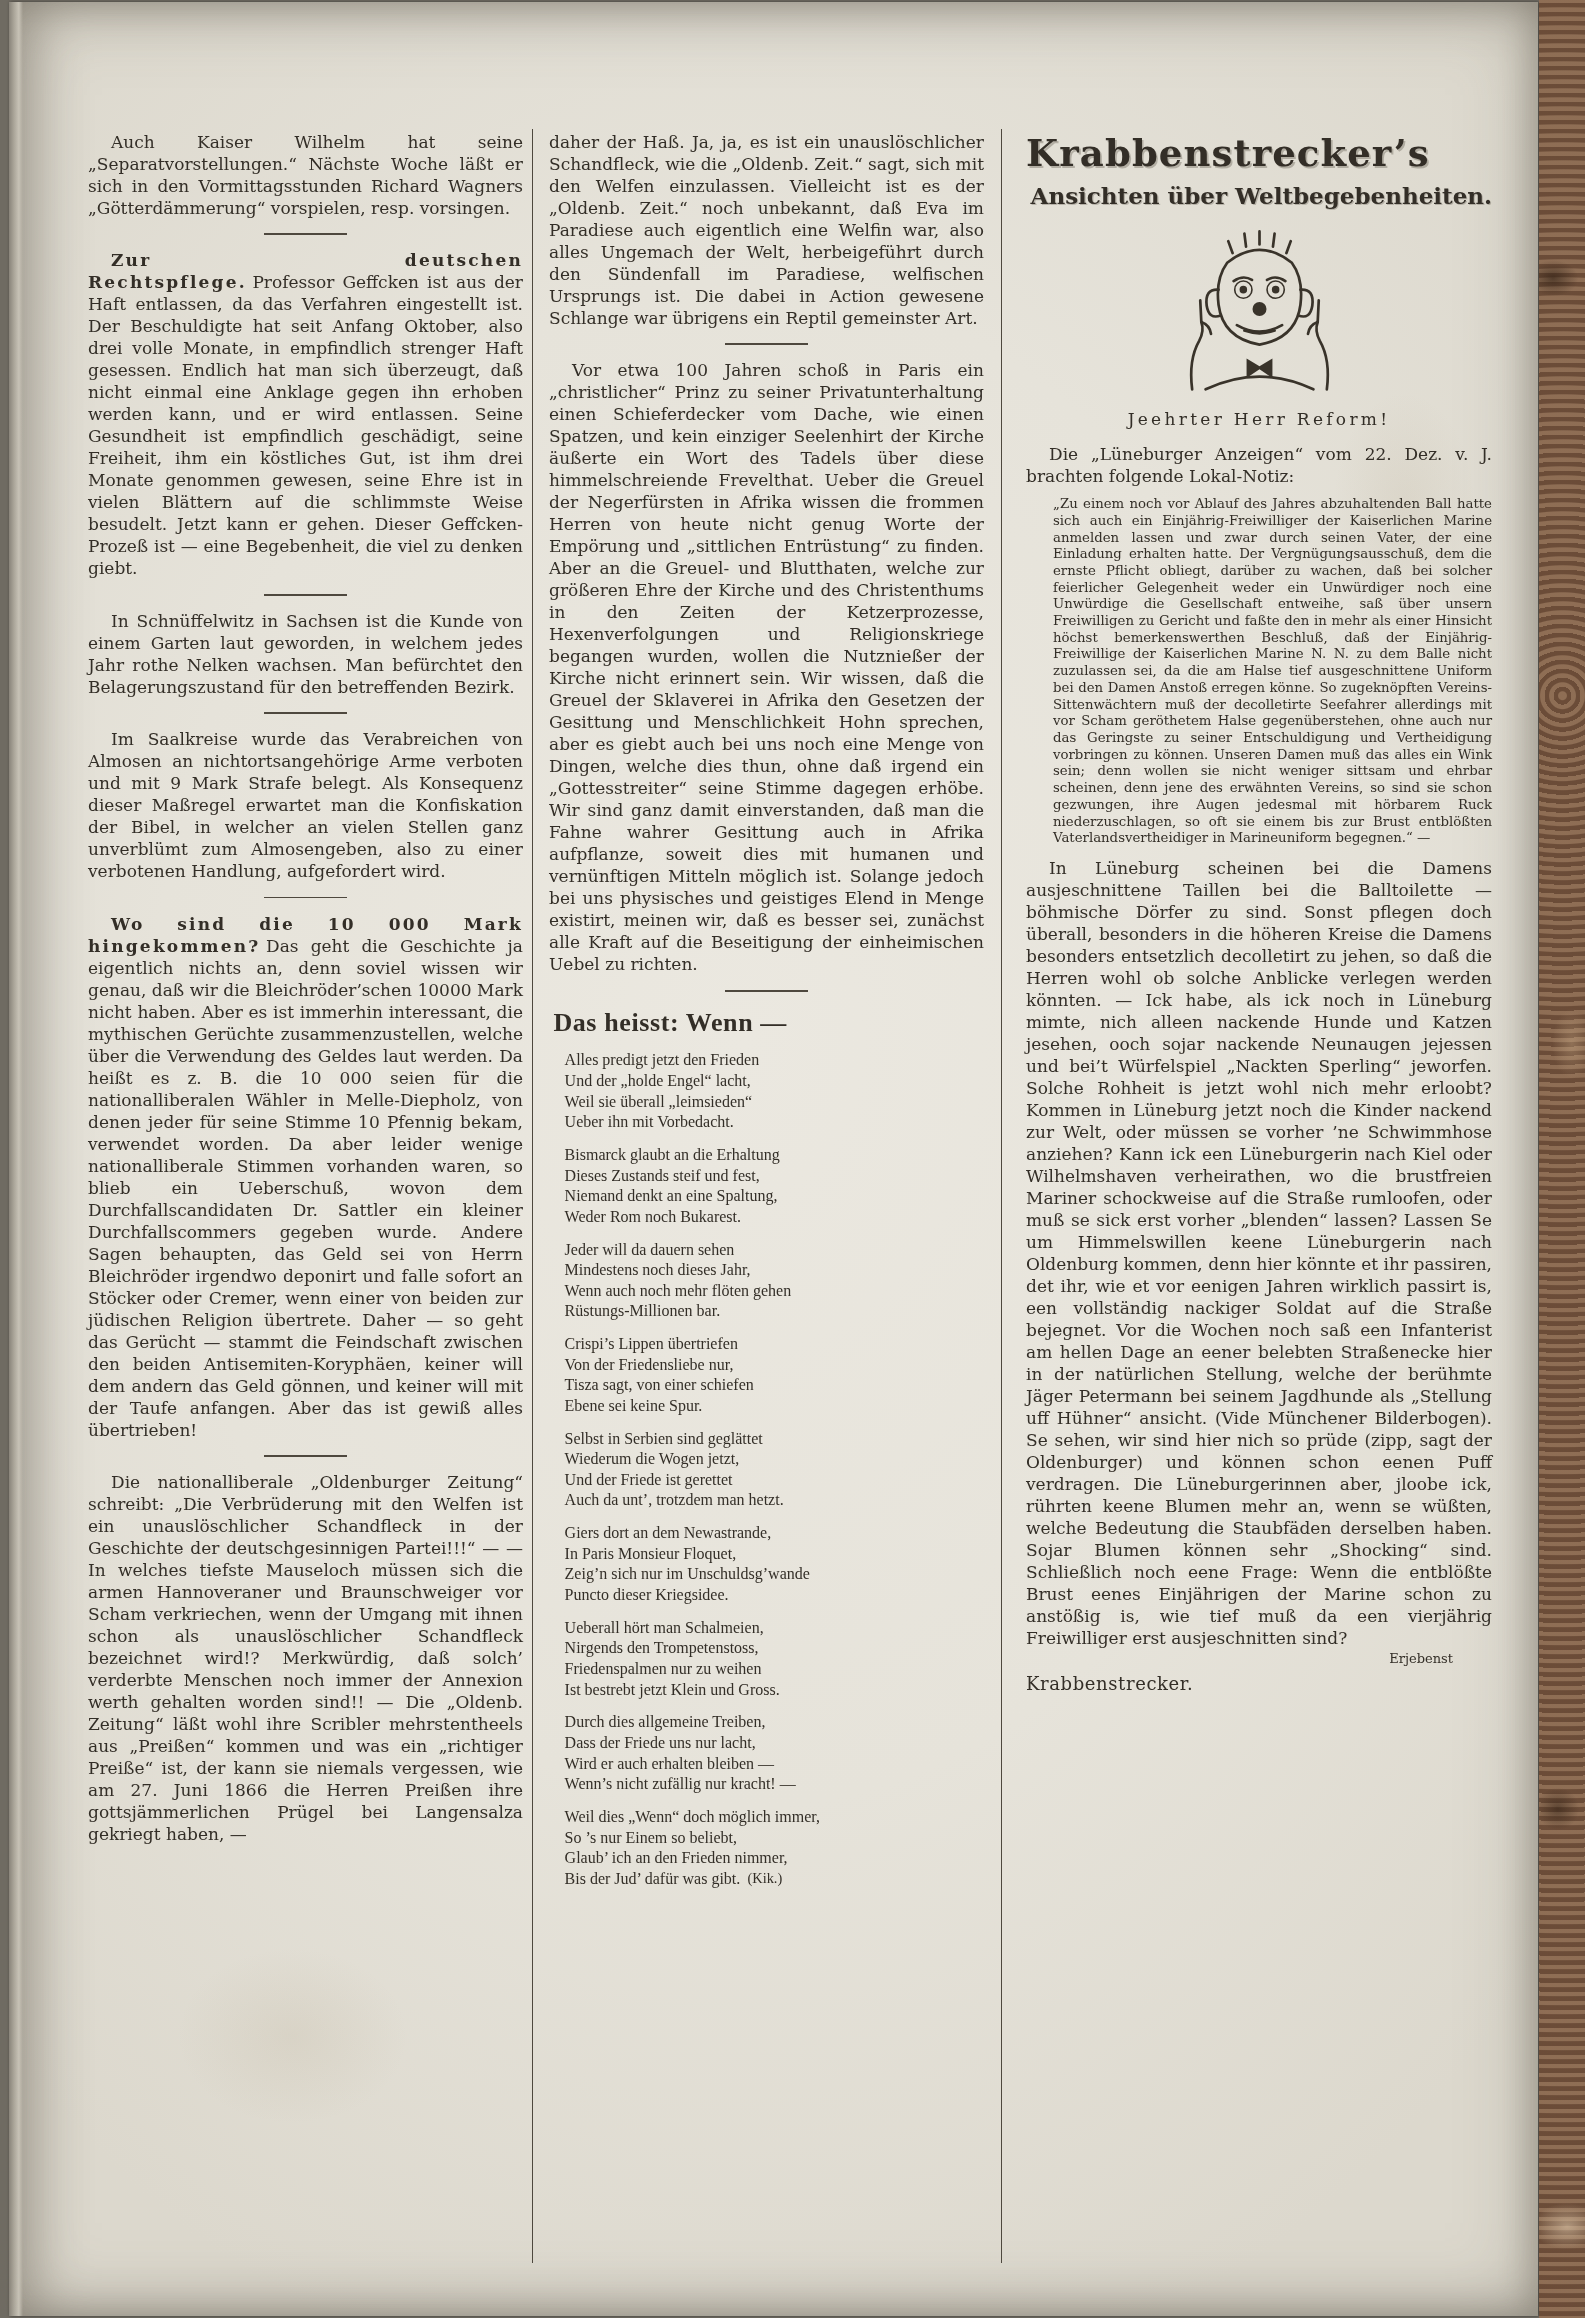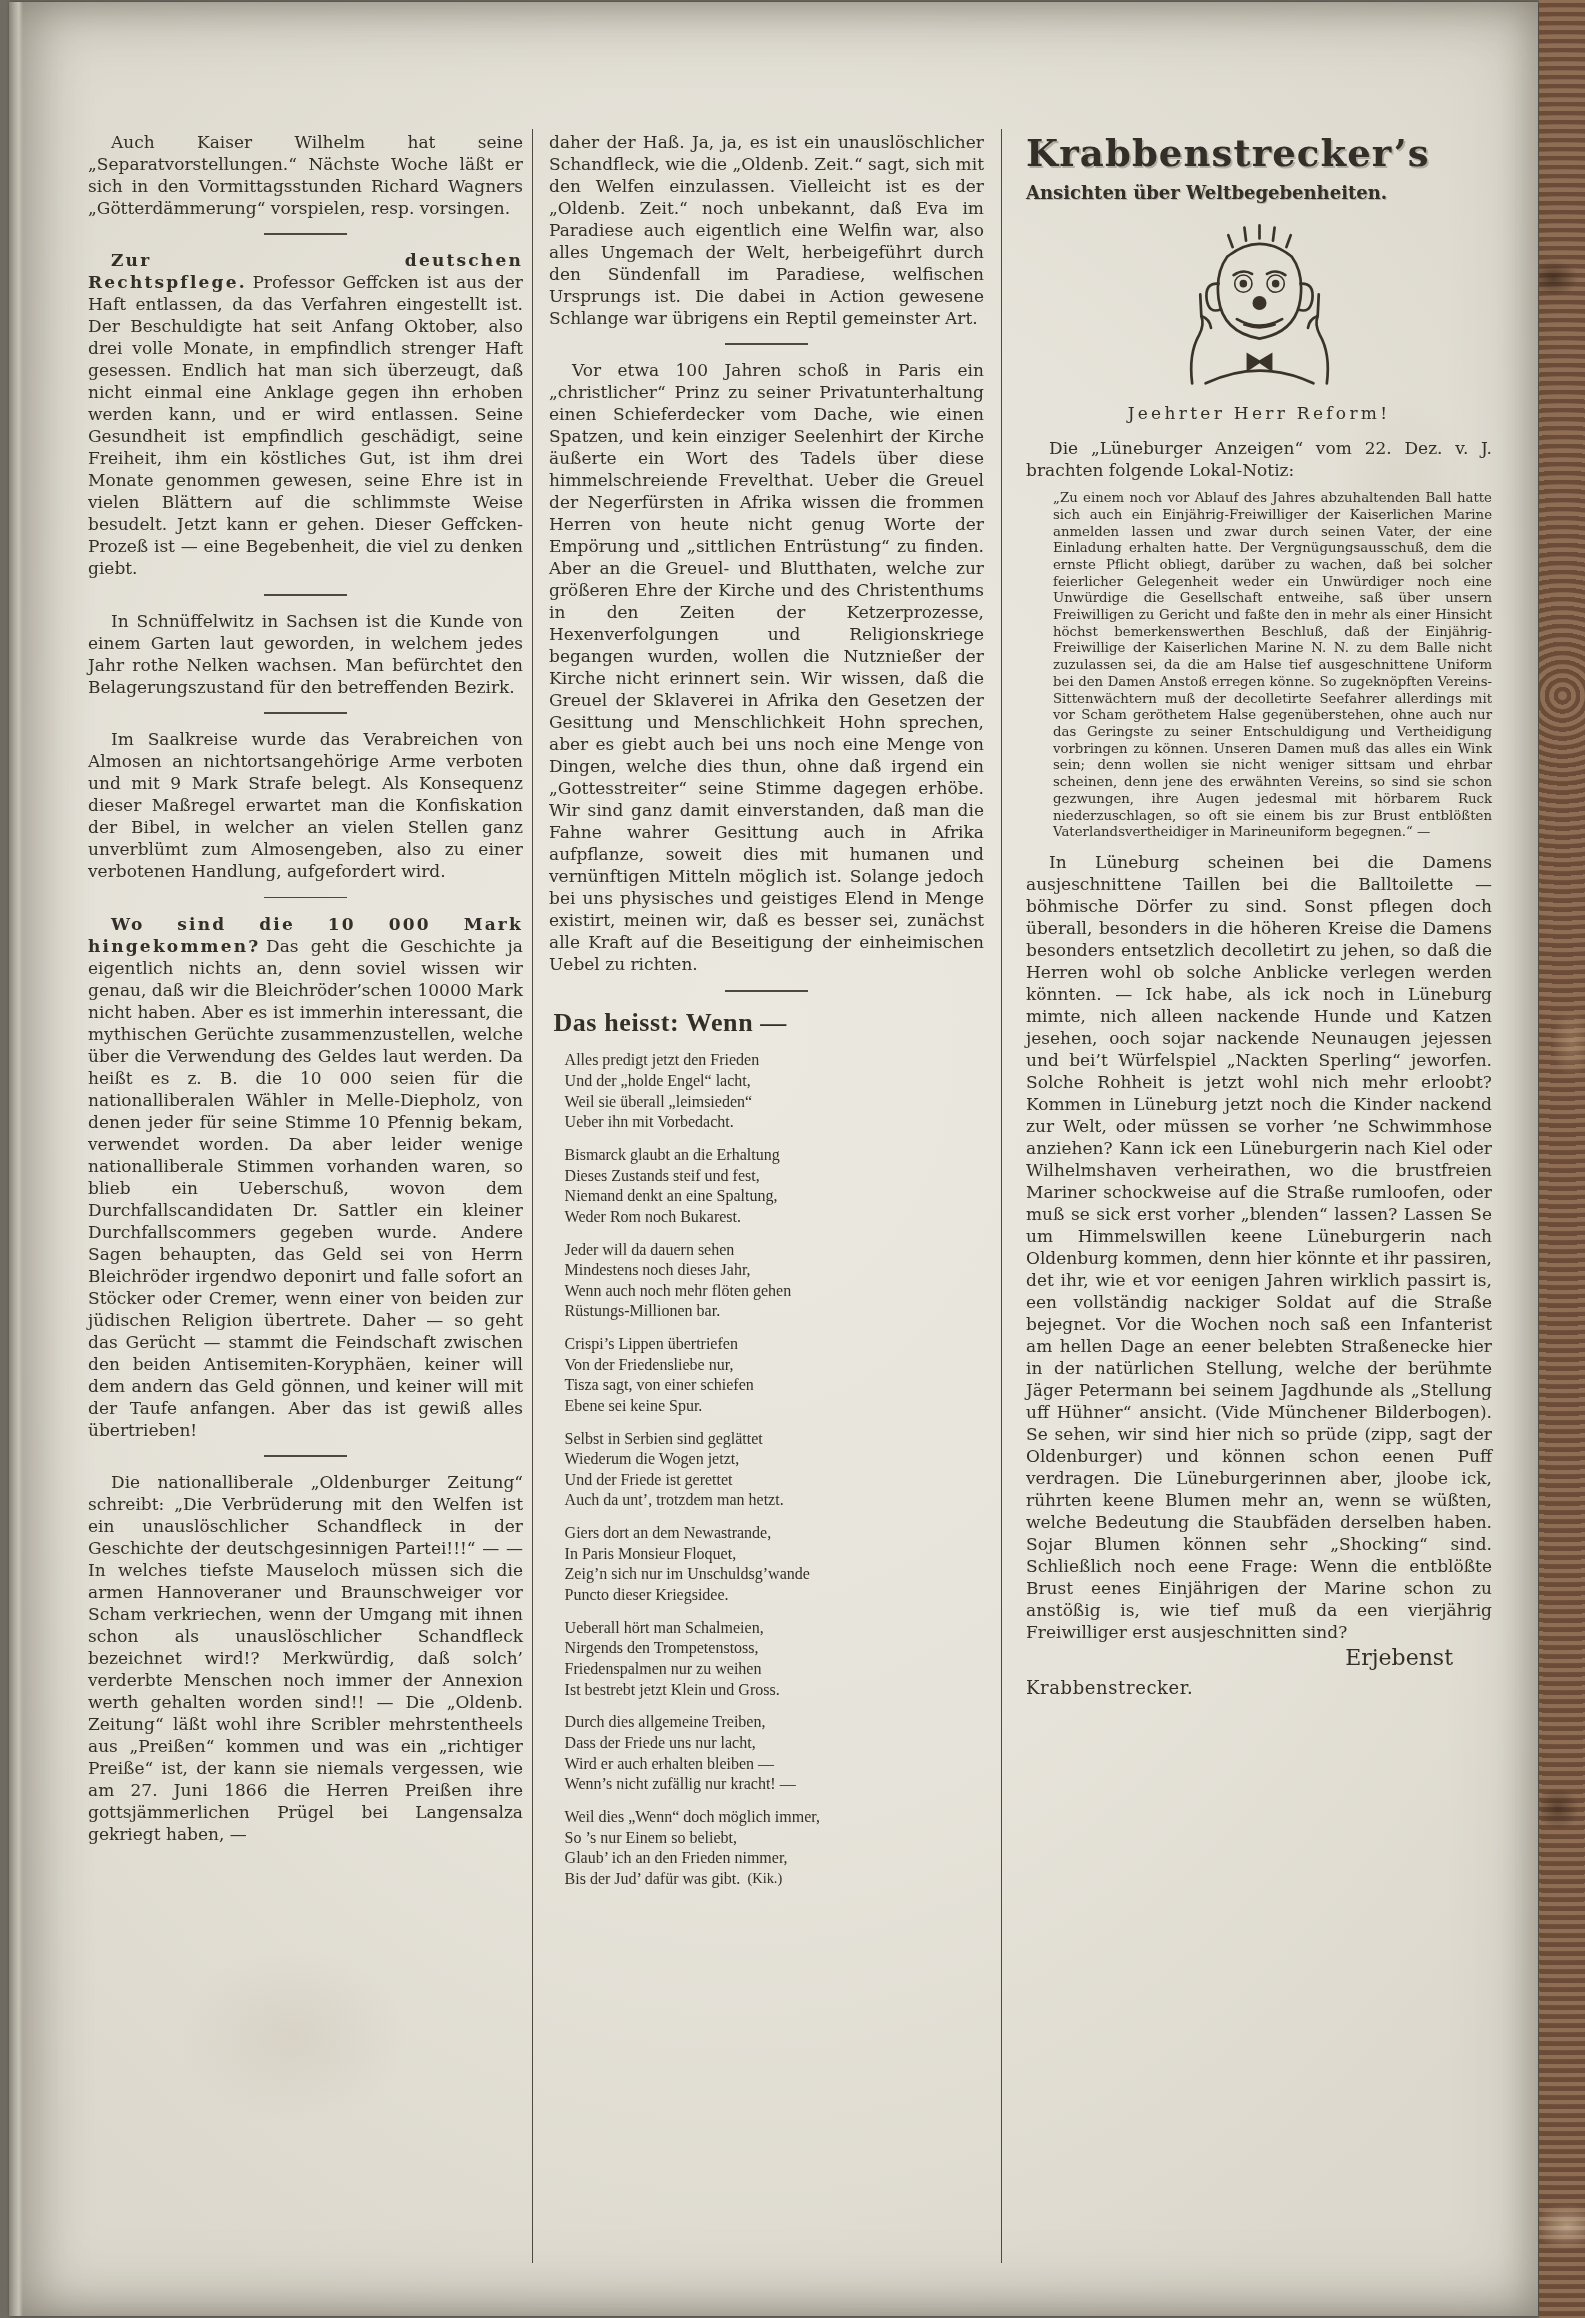--- a/index.html
+++ b/index.html
@@ -73,35 +73,35 @@
     font-family:"Liberation Serif", serif;
     font-size:14.4px; text-align:center; margin-top:-31px; padding-right:3.3px;
   }
 
   
   .masthead1 {
     font-size:37px; font-weight:bold; text-align:left; letter-spacing:1.1px;
     text-shadow:1.7px 1.7px 0 rgba(70,62,50,.30);
   }
   .masthead2 {
-    font-size:18px; font-weight:bold; text-align:left; margin-top:6.7px;
+    font-size:23px; font-weight:bold; text-align:right; margin-top:6.7px;
     text-shadow:1.1px 1.1px 0 rgba(70,62,50,.28);
   }
   .illustration { text-align:center; margin:16.7px auto 5.6px; }
   .salutation { text-align:center; font-size:17px; letter-spacing:3.3px; margin:14.4px 0 14.4px; }
   .intro {
     font-size:17px; line-height:22px; text-indent:23px; text-align:justify;
     hyphens:auto; overflow-wrap:break-word;
   }
   .notice {
     font-size:13.3px; line-height:16.7px; text-align:justify;
     margin:9px 0 10px 27px;
     hyphens:auto; overflow-wrap:break-word;
   }
-  .closing   { text-align:right; font-size:22px; padding-right:39px; margin-top:2.2px; }
+  .closing   { text-align:right; font-size:13px; padding-right:39px; margin-top:2.2px; }
   .signature { font-size:18px; font-weight:normal; padding-right:14.4px; margin-top:6.7px; letter-spacing:0.6px; }
 </style>
 </head>
 <body>
 
 <div class="page">
   <div class="stain s1"></div>
   <div class="stain s2"></div>
 </div>
 <div class="board"></div>

